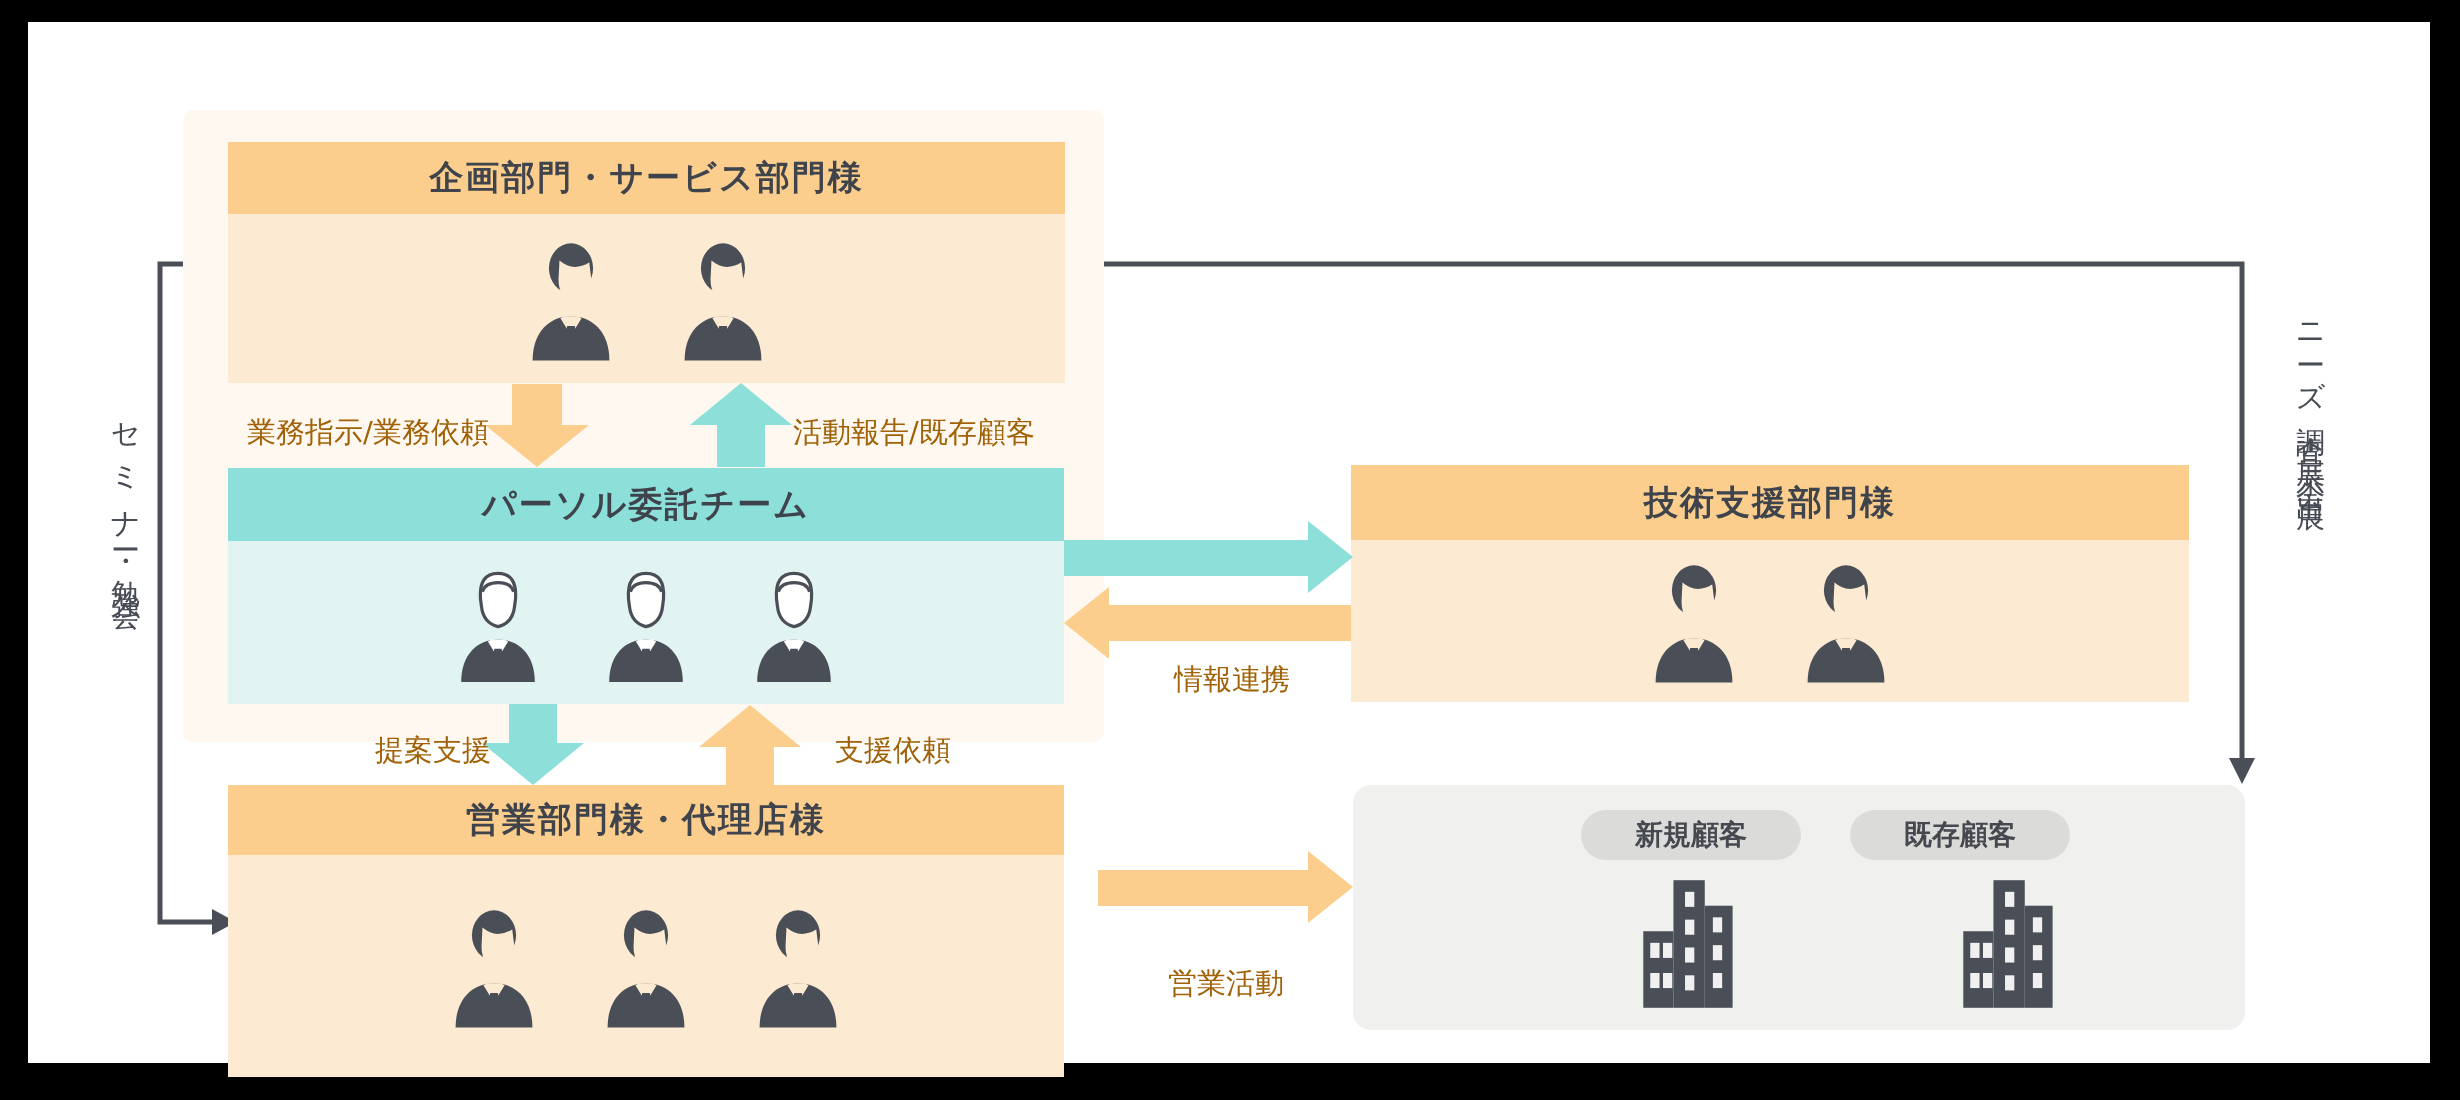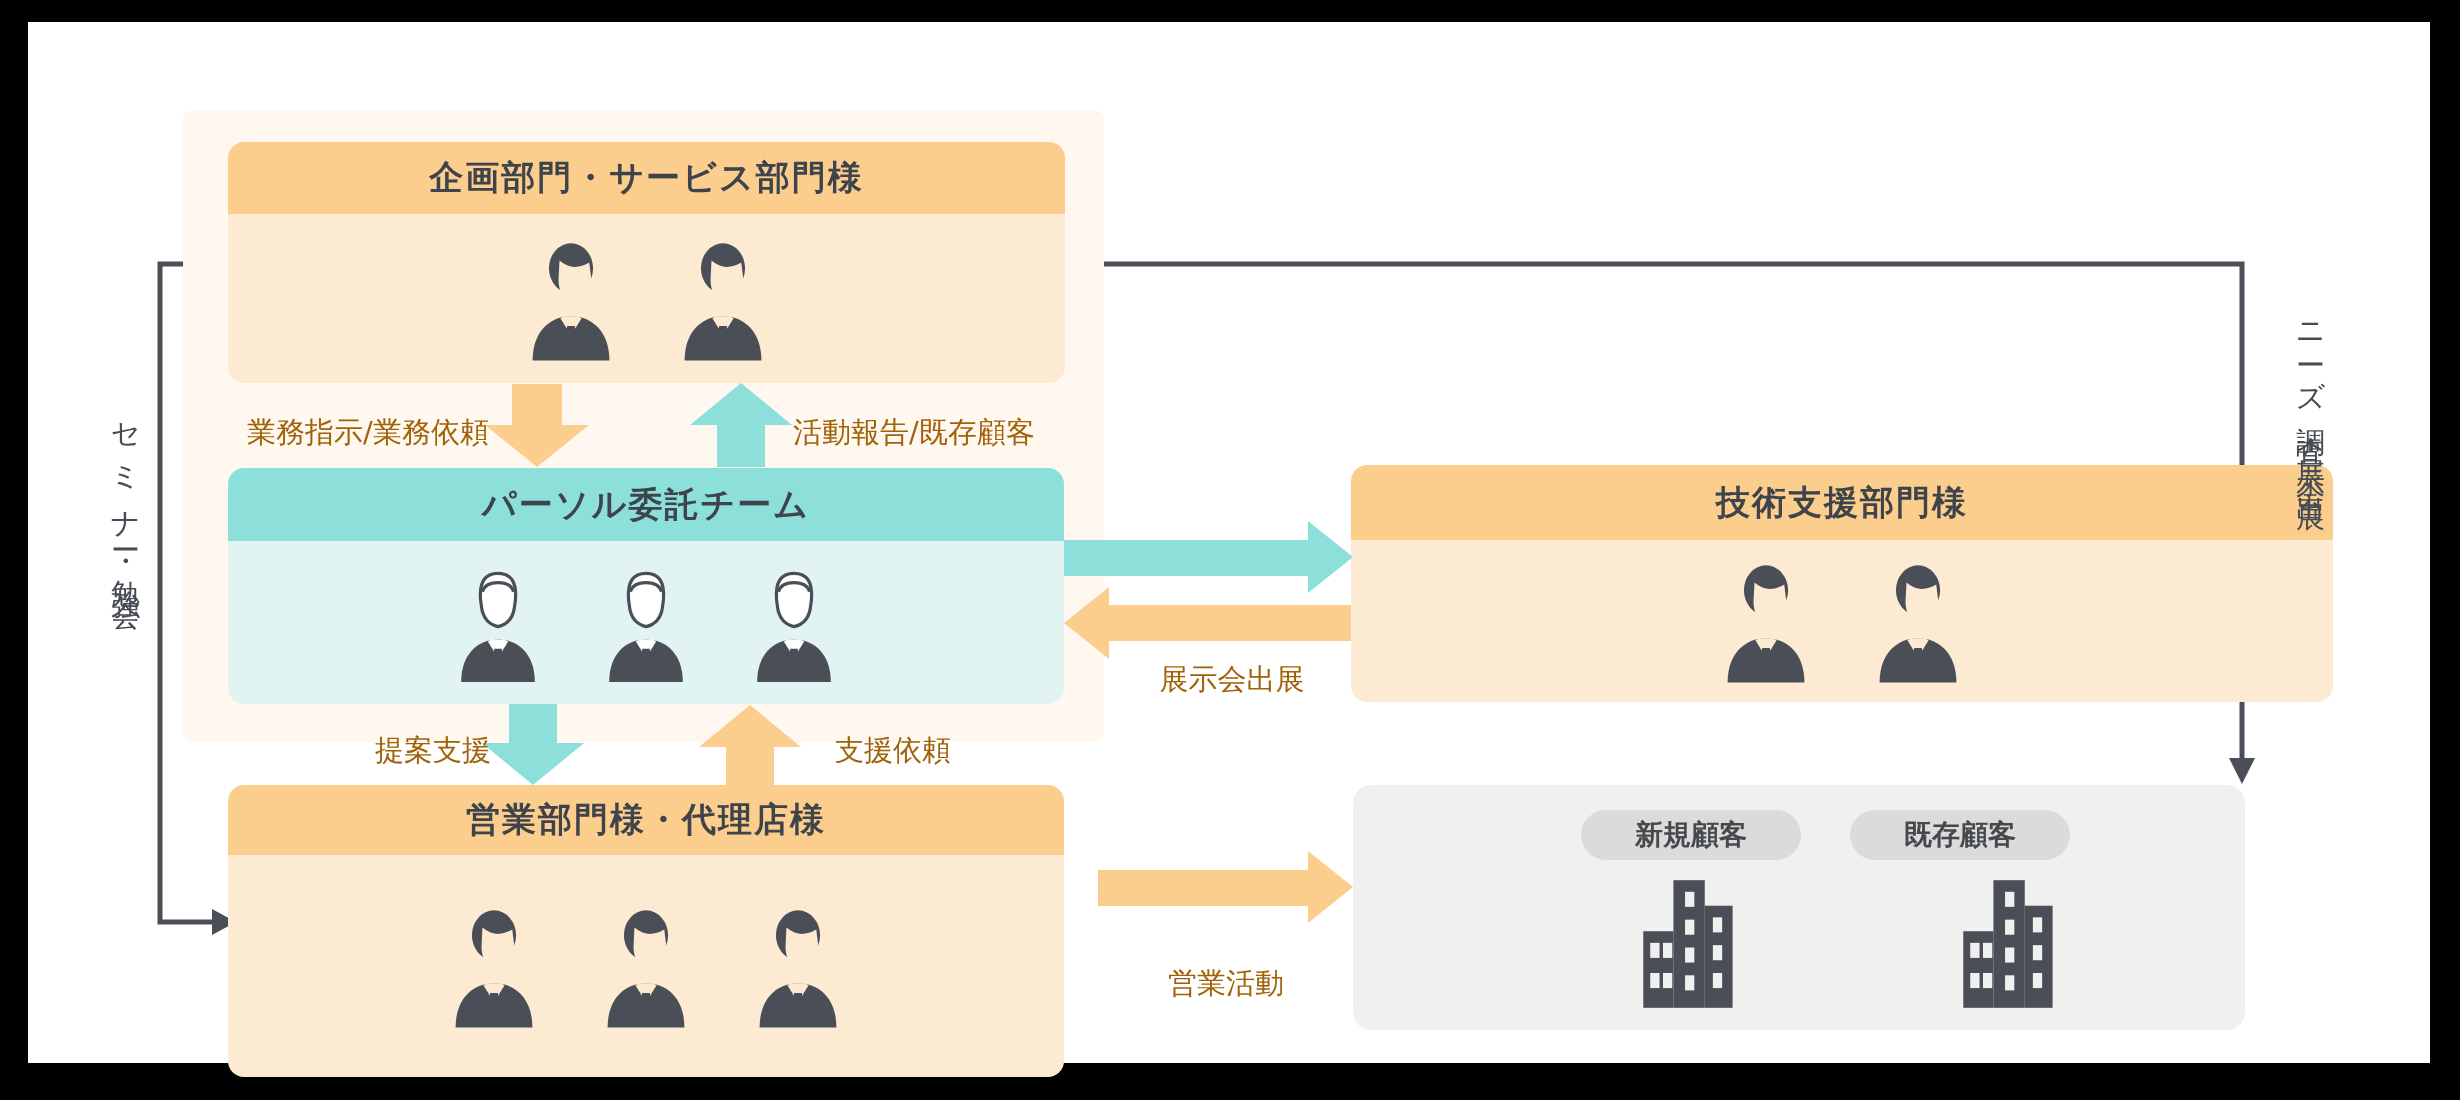--- a/index.html
+++ b/index.html
@@ -6,35 +6,35 @@
   body{
     width:2460px;height:1100px;position:relative;background:#000;
     font-family:"DejaVu Sans",sans-serif;color:#474B54;overflow:hidden;
   }
   .sheet{position:absolute;left:28px;top:22px;width:2402px;height:1041px;background:#fff;}
   .abs{position:absolute;}
   
   .cream-panel{left:183px;top:110px;width:921px;height:632px;background:#FFF8F0;border-radius:10px;}
   .gray-panel{left:1353px;top:785px;width:892px;height:245px;background:#F0F0EF;border-radius:18px;}
   
-  .box{border-radius:16px;overflow:hidden;display:flex;flex-direction:column;}
+  .box{border-radius:0;overflow:hidden;display:flex;flex-direction:column;}
   .box .hd{flex:0 0 auto;display:flex;align-items:center;justify-content:center;
     font-weight:bold;font-size:34px;color:#3F434C;letter-spacing:2px;}
   .box .bd{flex:1 1 auto;display:flex;align-items:center;justify-content:center;gap:56px;}
   .box.orange .hd{background:#FBCE8D;}
   .box.orange .bd{background:#FDEAD2;}
   .box.teal .hd{background:#8CE0D9;}
   .box.teal .bd{background:#E2F4F2;}
   .box-planning{left:228px;top:142px;width:837px;height:241px;}
   .box-planning .hd{height:72px;}
   .box-persol{left:228px;top:468px;width:836px;height:236px;}
   .box-persol .hd{height:73px;}
   .box-sales{left:228px;top:785px;width:836px;height:292px;}
   .box-sales .hd{height:70px;}
-  .box-tech{left:1351px;top:465px;width:982px;height:237px;}
+  .box-tech{left:1351px;top:465px;width:838px;height:237px;}
   .box-tech .hd{height:75px;}
   .person{width:96px;height:124px;}
   .person-sm{width:92px;height:120px;}
   
   .shaft{position:absolute;}
   .head{position:absolute;width:0;height:0;}
   .orange-fill{background:#FBCE8D;}
   .teal-fill{background:#8CE0D9;}
   .head-down-orange{border-left:52px solid transparent;border-right:52px solid transparent;border-top:42px solid #FBCE8D;}
   .head-down-teal{border-left:51px solid transparent;border-right:51px solid transparent;border-top:42px solid #8CE0D9;}
@@ -188,17 +188,17 @@
 <div class="head head-left-orange" style="left:1064px;top:587px;"></div>
 <div class="shaft orange-fill" style="left:1109px;top:605px;width:242px;height:36px;"></div>
 
 <div class="shaft orange-fill" style="left:1098px;top:870px;width:210px;height:36px;"></div>
 <div class="head head-right-orange" style="left:1308px;top:851px;"></div>
 
 <div class="lbl" style="left:240px;top:413px;width:256px;">業務指示/業務依頼</div>
 <div class="lbl" style="left:786px;top:413px;width:256px;">活動報告/既存顧客</div>
 <div class="lbl" style="left:343px;top:731px;width:180px;">提案支援</div>
 <div class="lbl" style="left:803px;top:731px;width:180px;">支援依頼</div>
-<div class="lbl" style="left:1132px;top:660px;width:200px;">展示会出展</div>
+<div class="lbl" style="left:1132px;top:660px;width:200px;">情報連携</div>
 <div class="lbl" style="left:1126px;top:964px;width:200px;">営業活動</div>
 
 <div class="vtext" style="left:106px;top:402px;height:320px;">セミナー・勉強会</div>
 <div class="vtext" style="left:2291px;top:305px;height:450px;">ニーズ調査・展示会出展</div>
 
 </body></html>

